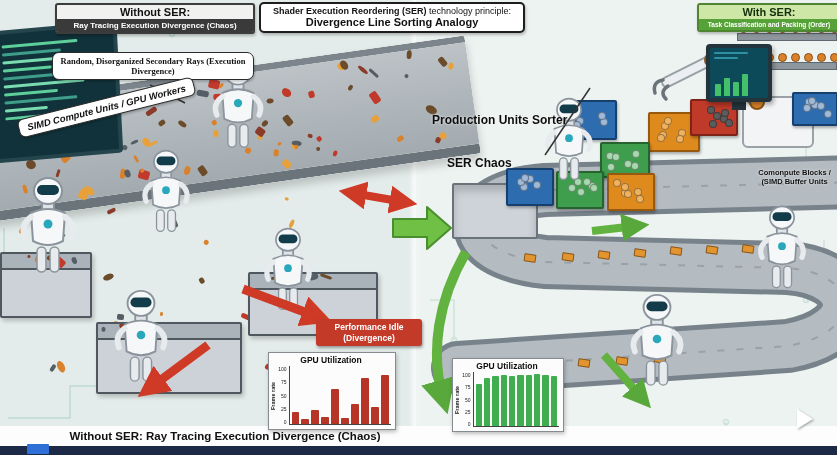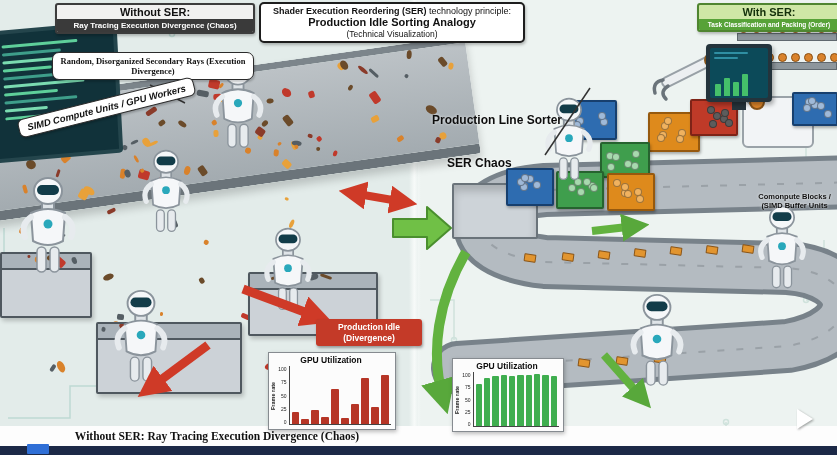--- a/index.html
+++ b/index.html
@@ -461,38 +461,37 @@
     <line x1="592" y1="231" x2="636" y2="226" stroke="#62b23f" stroke-width="8" marker-end="url(#greenhead)"></line>
     <line x1="604" y1="355" x2="642" y2="398" stroke="#62b23f" stroke-width="8" marker-end="url(#greenhead)"></line>
   </svg>
 
   <div class="abs hbox hbox-left">
     <div class="t">Without SER:</div>
     <div class="s">Ray Tracing Execution Divergence (Chaos)</div>
   </div>
   <div class="abs hbox hbox-center">
     <div class="l1"><b>Shader Execution Reordering (SER)</b><span> technology principle:</span></div>
-    <div class="l2">Production Idle Sorting Analogy</div>
-    <div class="l3">(Technical Visualization)</div>
+    <div class="l2">Divergence Line Sorting Analogy</div>
   </div>
   <div class="abs hbox hbox-right">
     <div class="t">With SER:</div>
     <div class="s">Task Classification and Packing (Order)</div>
   </div>
 
   <div class="abs callout" style="left:52px;top:52px;width:190px;font-family:Liberation Serif, serif;">Random, Disorganized Secondary Rays (Execution Divergence)</div>
   <div class="abs belt-label" style="left:16px;top:98px;">SIMD Compute Units / GPU Workers</div>
   <div class="abs idle-badge" style="left:316px;top:319px;width:96px;">
-    <div>Production Idle</div>
+    <div>Performance Idle</div>
     <div>(Divergence)</div>
   </div>
 
-  <div class="abs plain-label" style="left:432px;top:113px;">Production Line Sorter</div>
+  <div class="abs plain-label" style="left:432px;top:113px;">Production Units Sorter</div>
   <div class="abs plain-label" style="left:447px;top:156px;">SER Chaos</div>
-  <div class="abs compute-label" style="left:752px;top:168px;width:85px;margin-top:24px;">
+  <div class="abs compute-label" style="left:752px;top:168px;width:85px;">
     <div>Comonpute Blocks /</div>
     <div>(SIMD Buffer Units</div>
   </div>
 
   <div class="abs chart-card" style="left:268px;top:352px;width:128px;height:78px;">
     <div class="chart-title">GPU Utilization</div>
     <div class="chart-body">
       <div class="ylabel">Frame rate</div>
       <div class="ticks">
           <div>100</div>
@@ -535,21 +534,21 @@
           <div class="bar" style="height: 95%; background: rgb(63, 174, 79);"></div>
           <div class="bar" style="height: 94%; background: rgb(63, 174, 79);"></div>
           <div class="bar" style="height: 96%; background: rgb(63, 174, 79);"></div>
           <div class="bar" style="height: 95%; background: rgb(63, 174, 79);"></div>
           <div class="bar" style="height: 93%; background: rgb(63, 174, 79);"></div>
         </div>
     </div>
   </div>
 
   <div class="abs caption-strip"></div>
-  <div class="abs caption" style="left:8px;width:418px;font-family:Liberation Serif, serif;">
+  <div class="abs caption" style="left:16px;width:418px;">
     <b>Without SER:</b><span> Ray Tracing Execution Divergence (Chaos)</span>
   </div>
   <div class="abs footer-bar"></div>
   <div class="abs footer-badge"></div>
   <div class="abs watermark"></div>
 
 <i class="belt-item" style="left: 562px; top: 253px;"></i>
     <i class="belt-item" style="left: 598px; top: 251px;"></i>
     <i class="belt-item" style="left: 634px; top: 249px;"></i>
     <i class="belt-item" style="left: 670px; top: 247px;"></i>

